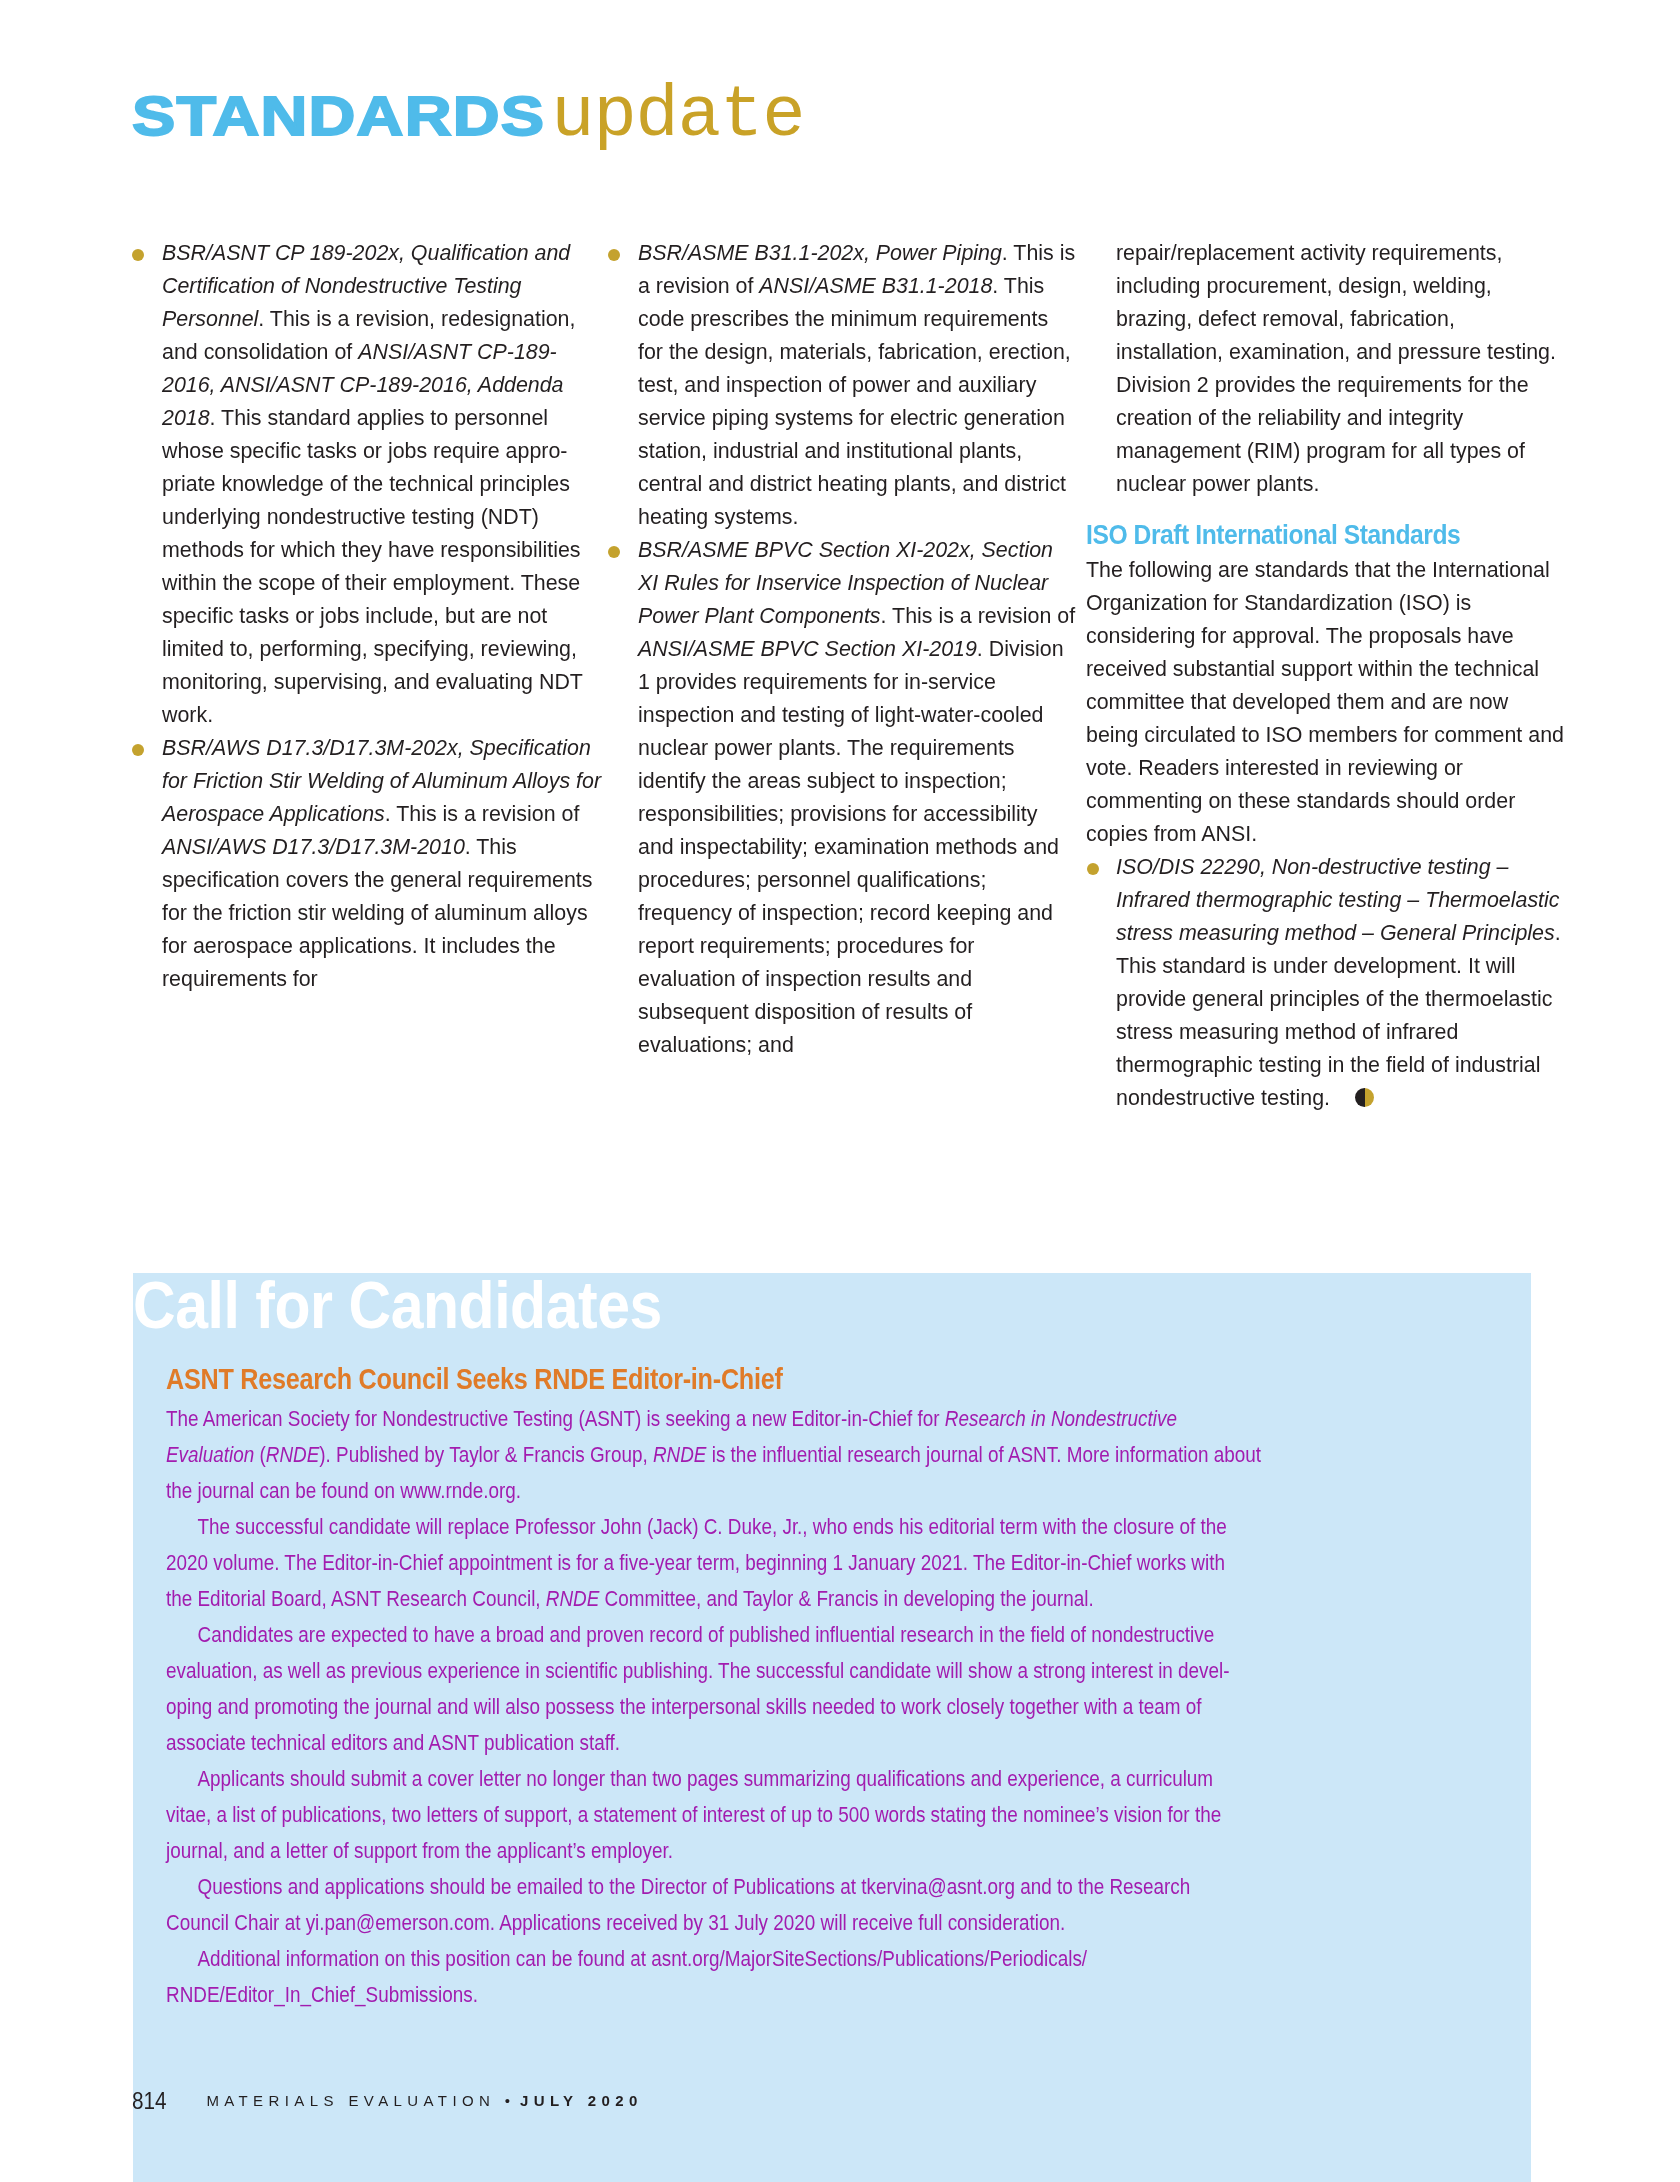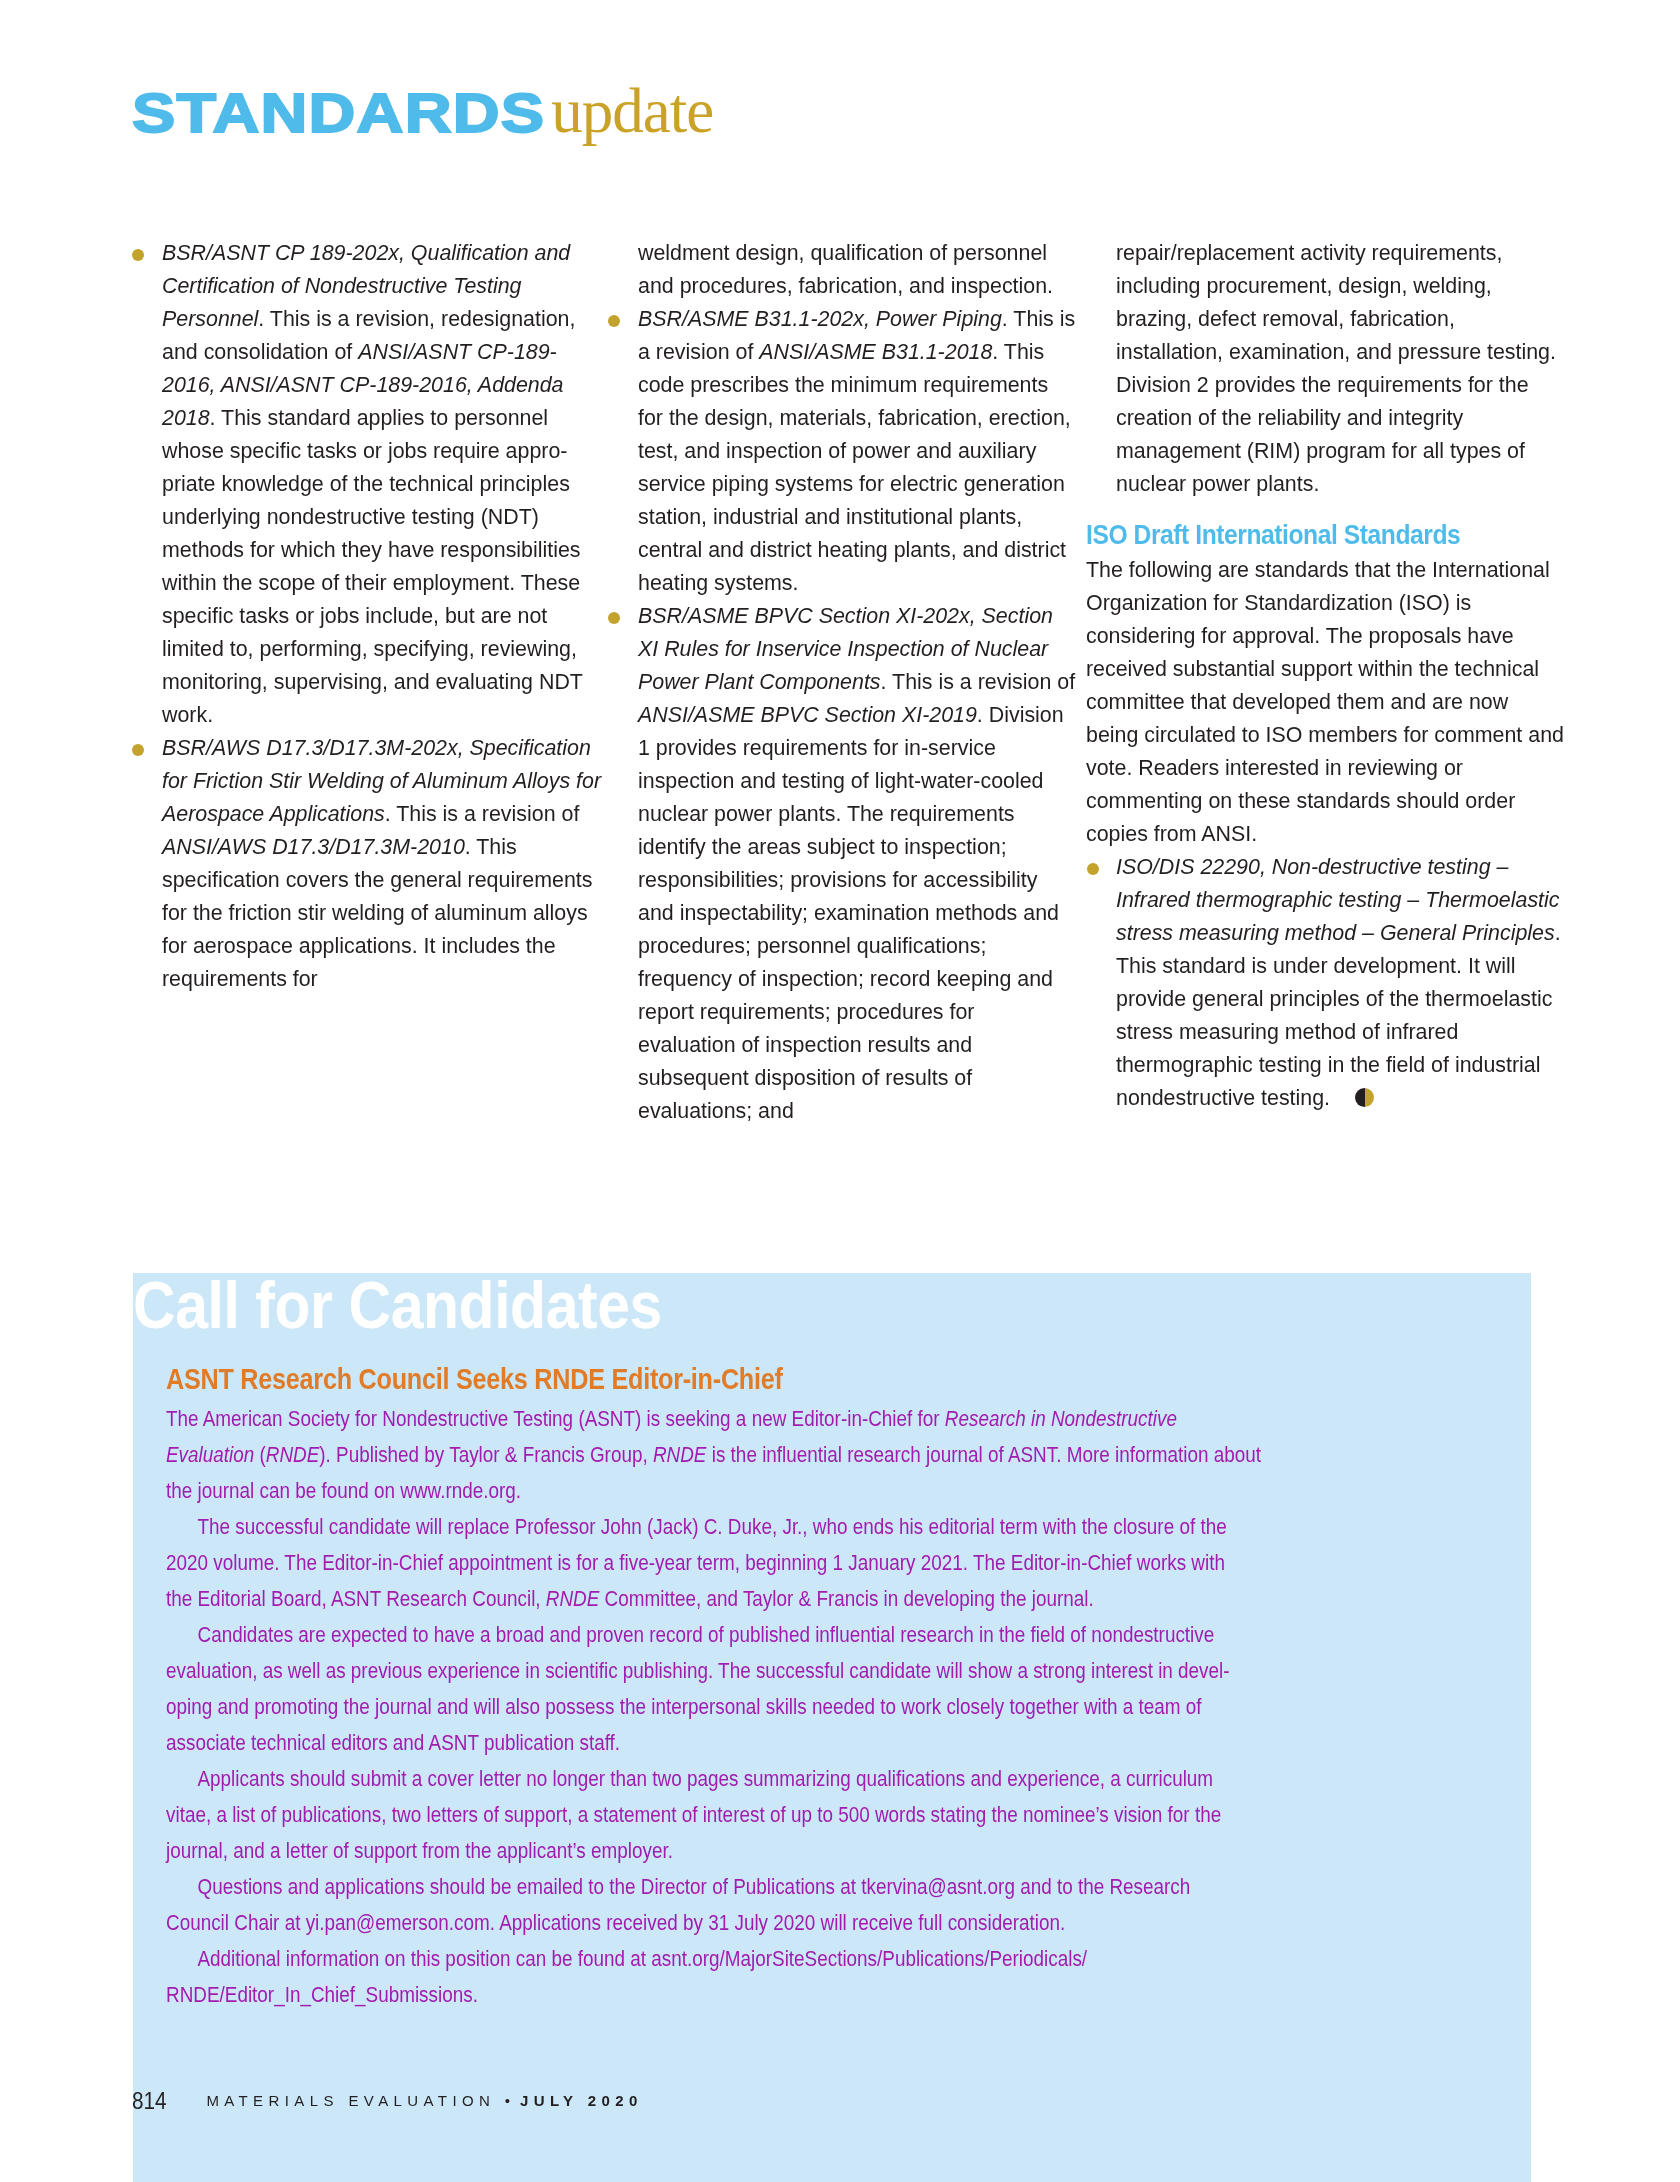--- a/index.html
+++ b/index.html
@@ -1,19 +1,19 @@
 <!DOCTYPE html>
 <html><head>
 <meta charset="utf-8">
 <style>
   html, body { margin: 0; padding: 0; background: #ffffff; }
   body { width: 1680px; height: 2182px; position: relative; overflow: hidden; color: #231f20; }
   .masthead { position: absolute; left: 132px; top: 75px; height: 105px; white-space: nowrap; }
   .mast-standards { font-family: "Liberation Sans", sans-serif; font-weight: 900; font-size: 55px; letter-spacing: 1px; color: #4fbbea; -webkit-text-stroke: 1.9px #4fbbea; display: inline-block; transform: scaleX(1.18); transform-origin: left bottom; vertical-align: baseline; }
-  .mast-update { font-family: Liberation Serif, serif; font-size: 63px; color: #c9a227; vertical-align: baseline; margin-left: 69px; letter-spacing: -1px; text-align: right; }
+  .mast-update { font-family: Liberation Mono, monospace; font-size: 72px; color: #c9a227; vertical-align: baseline; margin-left: 69px; letter-spacing: -1px; text-align: right; }
 
   .col { position: absolute; top: 237px; font-family: "Liberation Sans", sans-serif; font-size: 21.4px; line-height: 33px; color: #231f20; }
   .col p { margin: 0; }
   .col1 { left: 132px; width: 478px; }
   .col2 { left: 608px; width: 468px; }
   .col3 { left: 1086px; width: 478px; }
   .indent { padding-left: 30px; }
   .bullet { position: relative; padding-left: 30px; }
   .bullet .dot { position: absolute; left: 0; top: 11.5px; width: 12.4px; height: 12.4px; border-radius: 50%; background: #c4a22e; }
   .col3 .bullet .dot { left: 1px; }
@@ -45,21 +45,20 @@
     <span class="dot"></span>
     <em>BSR/ASNT CP 189-202x, Qualification and Certification of Nondestructive Testing Personnel</em><span>. This is a revision, redesignation, and consolidation of </span><em>ANSI/ASNT CP-189-2016, ANSI/ASNT CP-189-2016, Addenda 2018</em><span>. This standard applies to personnel whose specific tasks or jobs require appro­priate knowledge of the technical princi­ples underlying nondestructive testing (NDT) methods for which they have responsibilities within the scope of their employment. These specific tasks or jobs include, but are not limited to, performing, specifying, reviewing, moni­toring, supervising, and evaluating NDT work.</span>
   </p>
   <p class="bullet">
     <span class="dot"></span>
     <em>BSR/AWS D17.3/D17.3M-202x, Specification for Friction Stir Welding of Aluminum Alloys for Aerospace Applications</em><span>. This is a revision of </span><em>ANSI/AWS D17.3/D17.3M-2010</em><span>. This specification covers the general require­ments for the friction stir welding of aluminum alloys for aerospace applica­tions. It includes the requirements for</span>
   </p>
 </div>
 
 <div class="col col2">
-  <p class="indent">weldment design, qualification of personnel and procedures, fabrication, and inspection.</p>
   <p class="bullet">
     <span class="dot"></span>
     <em>BSR/ASME B31.1-202x, Power Piping</em><span>. This is a revision of </span><em>ANSI/ASME B31.1-2018</em><span>. This code prescribes the minimum requirements for the design, materials, fabrication, erection, test, and inspection of power and auxiliary service piping systems for electric generation station, industrial and institutional plants, central and district heating plants, and district heating systems.</span>
   </p>
   <p class="bullet">
     <span class="dot"></span>
     <em>BSR/ASME BPVC Section XI-202x, Section XI Rules for Inservice Inspection of Nuclear Power Plant Components</em><span>. This is a revision of </span><em>ANSI/ASME BPVC Section XI-2019</em><span>. Division 1 provides requirements for in-service inspection and testing of light-water-cooled nuclear power plants. The requirements identify the areas subject to inspection; respon­sibilities; provisions for accessibility and inspectability; examination methods and procedures; personnel qualifica­tions; frequency of inspection; record keeping and report requirements; procedures for evaluation of inspection results and subsequent disposition of results of evaluations; and</span>
   </p>
 </div>
 

